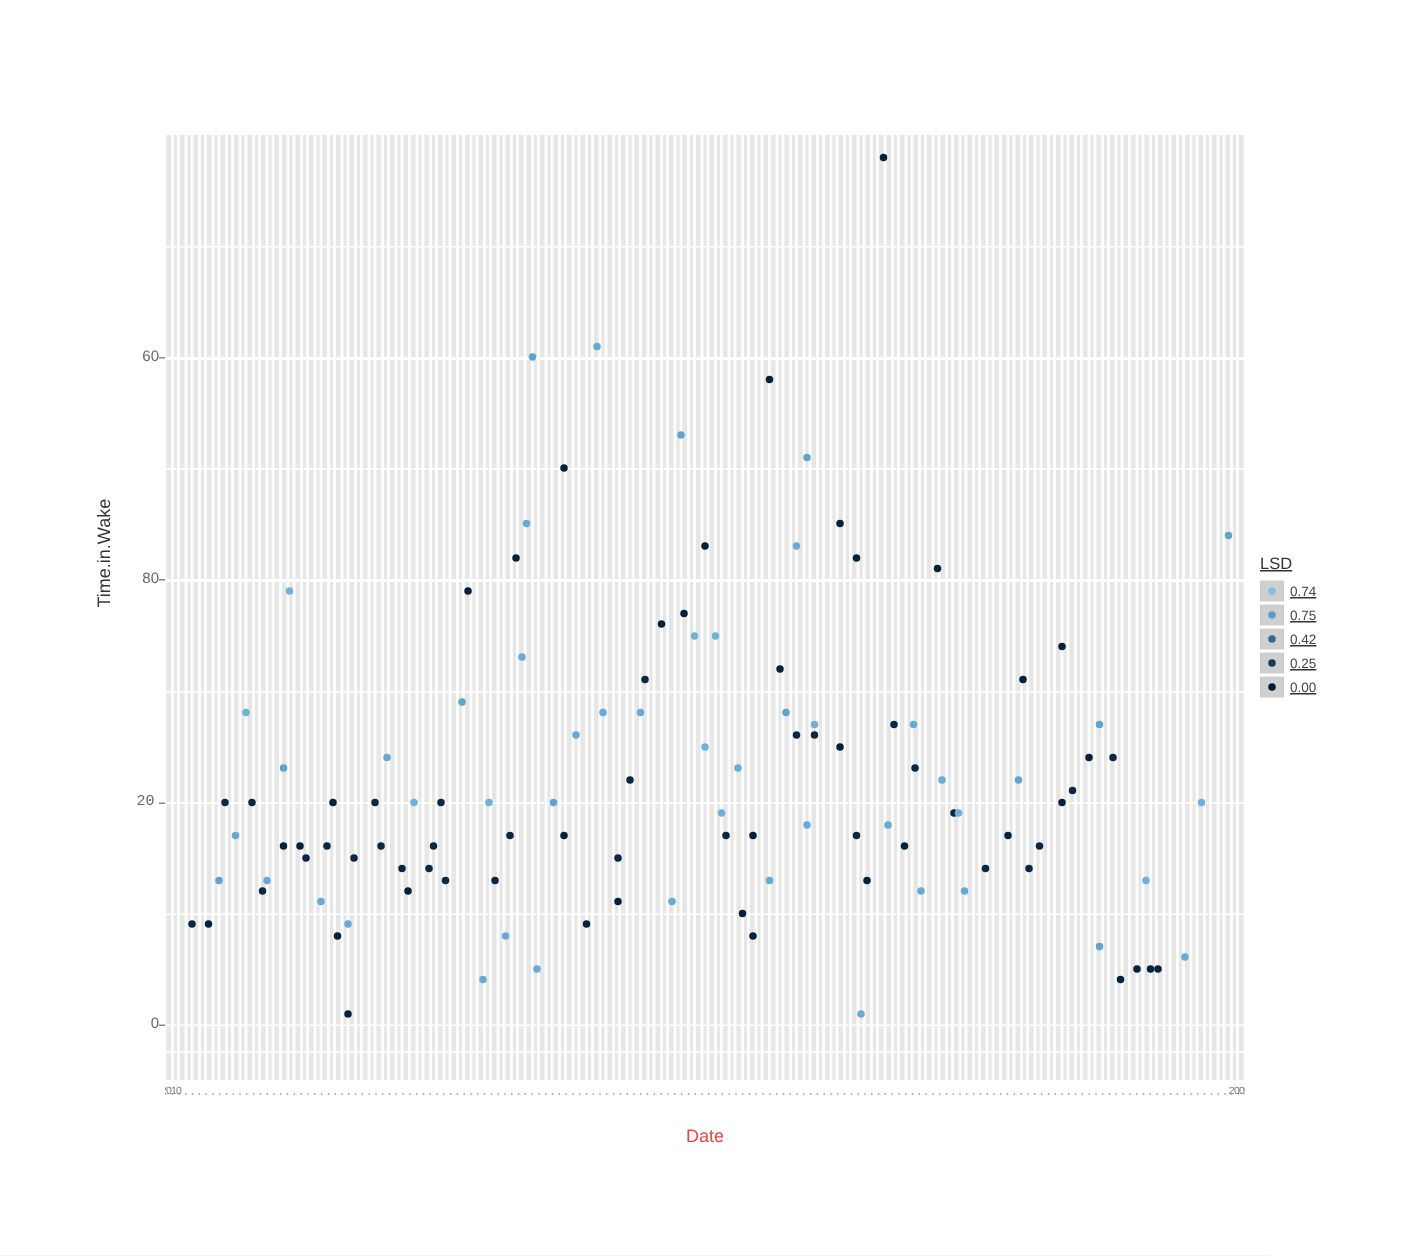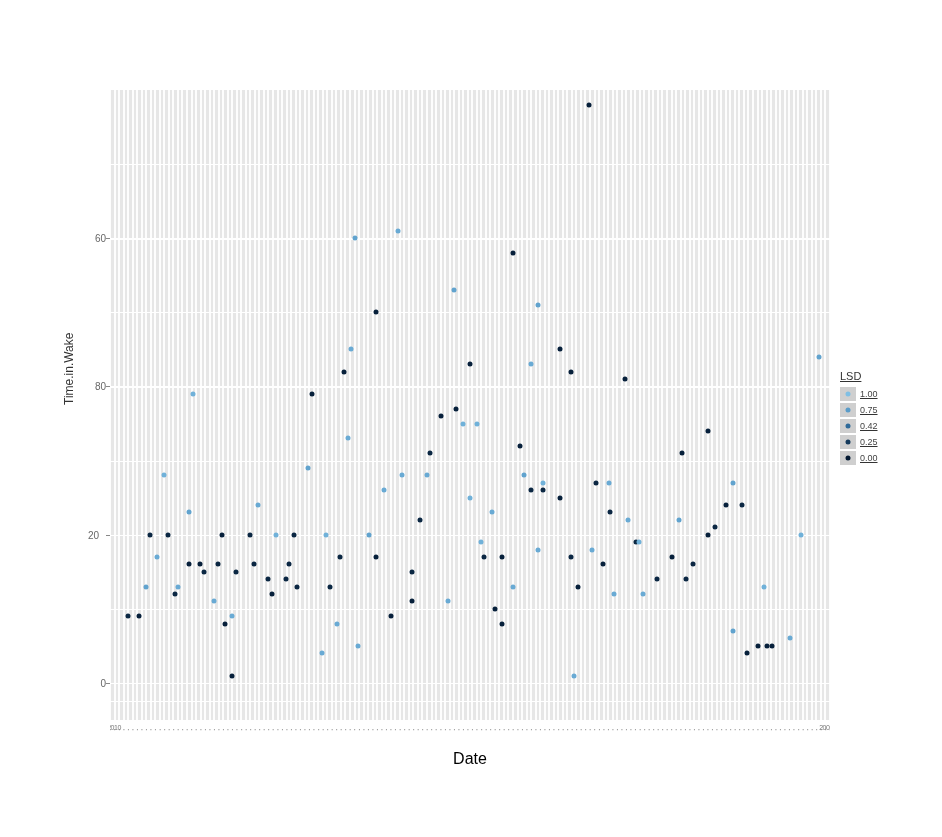--- a/index.html
+++ b/index.html
@@ -59,22 +59,22 @@
     transform-origin: left top;
     font-size: 12px;
     color: #333;
     white-space: nowrap;
   }
   .x-axis-label {
     position: absolute;
     top: 710px;
     left: 430px;
     transform: translateX(-50%);
-    font-size: 16px;
-    color: #000000;
+    font-size: 12px;
+    color: #ef4444;
   }
   .y-tick {
     position: absolute;
     right: 654px; 
     font-size: 10px;
     color: #666;
     text-align: right;
     transform: translateY(-50%);
   }
   .x-tick-strip {
@@ -437,21 +437,21 @@
       <div class="pt" style="left: 656.64px; top: 555.882px; background: rgb(7, 32, 59);"></div>
       <div class="pt" style="left: 662.4px; top: 555.882px; background: rgb(7, 32, 59);"></div>
       <div class="pt" style="left: 680.4px; top: 548.471px; background: rgb(105, 170, 212);"></div>
       <div class="pt" style="left: 691.2px; top: 444.706px; background: rgb(112, 177, 217);"></div>
       <div class="pt" style="left: 709.2px; top: 266.824px; background: rgb(97, 163, 206);"></div>
     </div>
 
   <div id="y-ticks-holder">
       <div class="y-tick" style="position: absolute; left: 48px; width: 18px; text-align: right; top: 642.941px;">0</div>
       <div class="y-tick-marks" style="top: 642.941px;"></div>
-      <div class="y-tick" style="position: absolute; left: 48px; width: 18px; text-align: left; top: 494.706px;">20</div>
+      <div class="y-tick" style="position: absolute; left: 48px; width: 18px; text-align: center; top: 494.706px; font-family: Liberation Mono, monospace;">20</div>
       <div class="y-tick-marks" style="top: 494.706px;"></div>
       <div class="y-tick" style="position: absolute; left: 48px; width: 18px; text-align: right; top: 346.471px;">80</div>
       <div class="y-tick-marks" style="top: 346.471px;"></div>
       <div class="y-tick" style="position: absolute; left: 48px; width: 18px; text-align: right; top: 198.235px;">60</div>
       <div class="y-tick-marks" style="top: 198.235px;"></div>
     </div>
   <div class="x-tick-strip" id="x-tick-strip">
       <span class="x-tick" style="left: 0px; font-size: 10px; color: rgb(153, 153, 153);">·</span>
       <span class="x-tick" style="left: 4.5283px; font-size: 10px; color: rgb(153, 153, 153);">·</span>
       <span class="x-tick" style="left: 9.0566px; font-size: 10px; color: rgb(153, 153, 153);">·</span>
@@ -615,21 +615,21 @@
       <span class="x-tick" style="left: 4px; font-size: 7px;">2010</span>
       <span class="x-tick" style="left: 716px; font-size: 7px;">2009</span>
     </div>
 
   <div class="legend" id="legend">
     <div class="legend-title">LSD</div>
   <div class="legend-row">
         <div class="legend-swatch-wrap">
           <div class="legend-swatch" style="background: rgb(127, 191, 228);"></div>
         </div>
-        <div class="legend-label">1.00</div>
+        <div class="legend-label">0.74</div>
       </div>
       <div class="legend-row">
         <div class="legend-swatch-wrap">
           <div class="legend-swatch" style="background: rgb(90, 156, 201);"></div>
         </div>
         <div class="legend-label">0.75</div>
       </div>
       <div class="legend-row">
         <div class="legend-swatch-wrap">
           <div class="legend-swatch" style="background: rgb(47, 106, 153);"></div>

